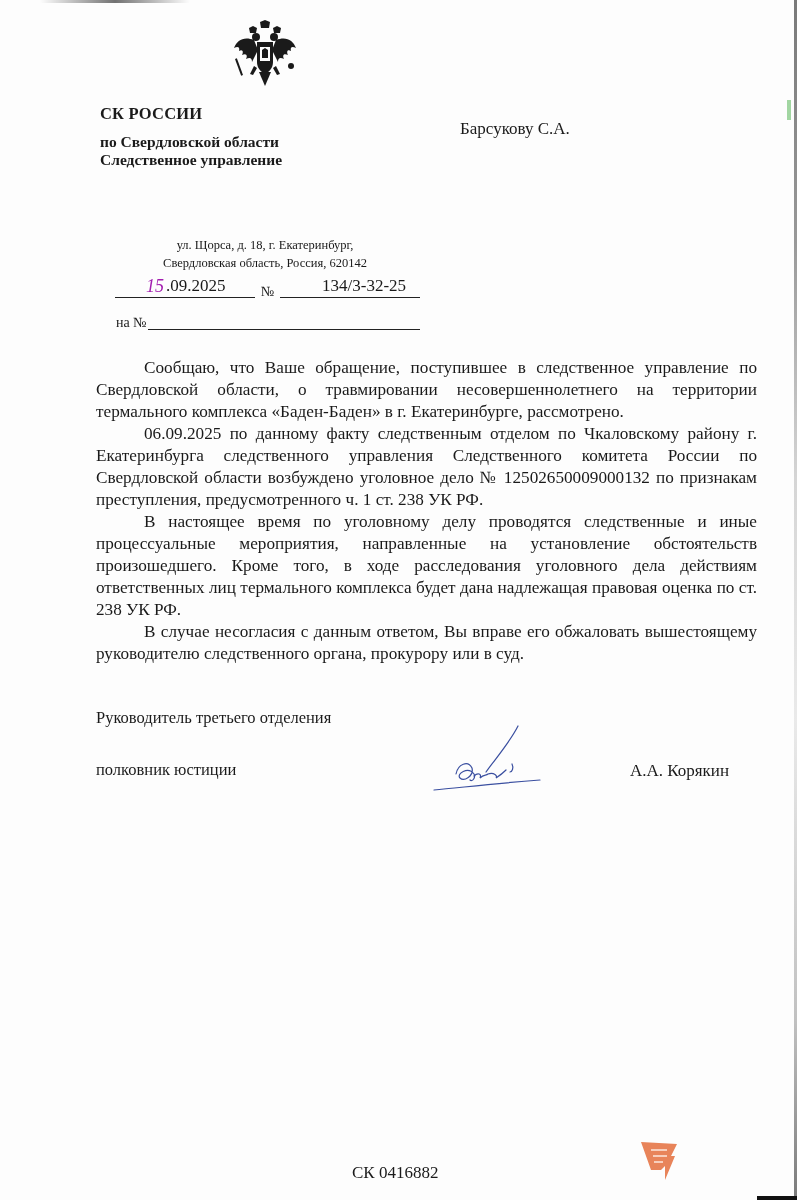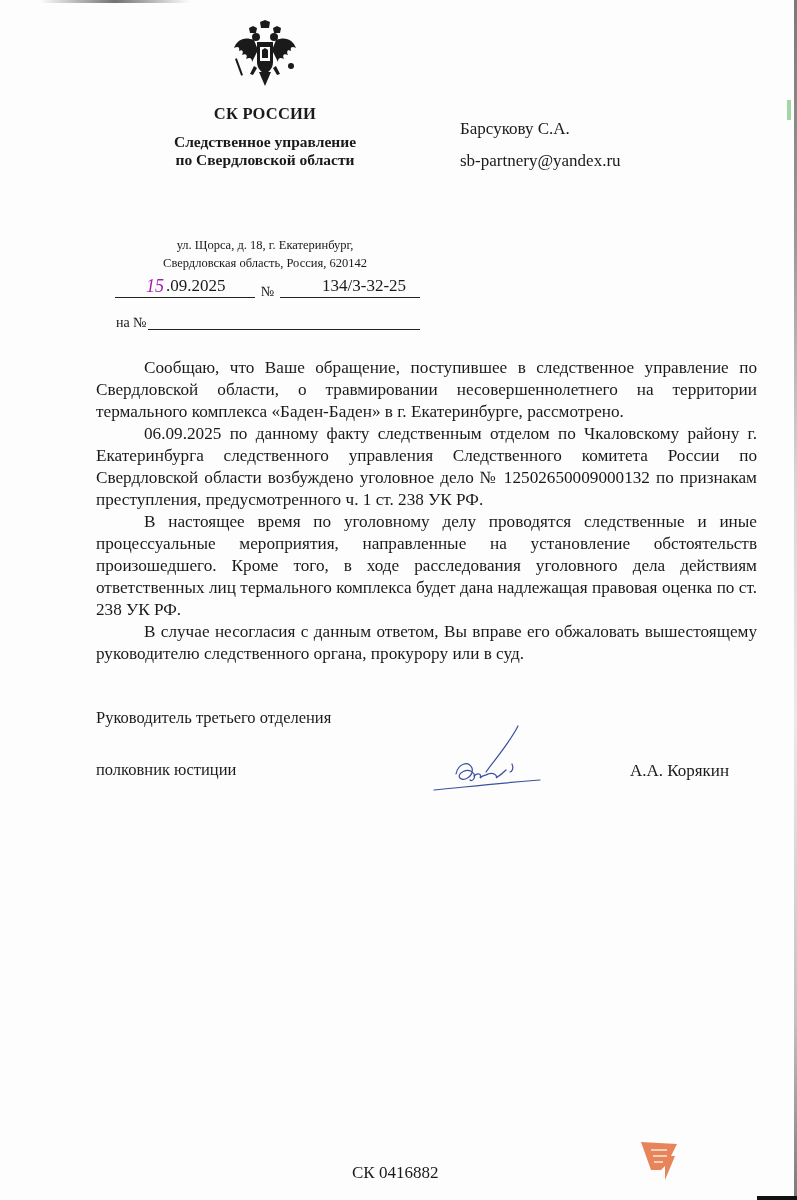--- a/index.html
+++ b/index.html
@@ -8,21 +8,21 @@
 
     .page { position: absolute; left: 0; top: 0; width: 797px; height: 1200px; background: #fdfdfd; }
 
     .scan-edge-top { position: absolute; left: 40px; top: 0; width: 150px; height: 3px; background: linear-gradient(90deg, rgba(0,0,0,0), rgba(0,0,0,0.55), rgba(0,0,0,0)); }
     .scan-edge-right { position: absolute; right: 0; top: 0; width: 3px; height: 1200px; background: linear-gradient(180deg, #222 0%, #555 20%, #bbb 40%, #ddd 60%, #999 85%, #222 100%); opacity: 0.6; }
     .scan-edge-green { position: absolute; right: 6px; top: 100px; width: 4px; height: 20px; background: #7bc47b; opacity: 0.7; }
     .scan-edge-bottom { position: absolute; right: 0; bottom: 0; width: 40px; height: 4px; background: #111; }
 
     
     .emblem { position: absolute; left: 232px; top: 20px; width: 66px; height: 68px; }
-    .org-block { position: absolute; left: 100px; top: 104px; width: 330px; text-align: center; }
+    .org-block { position: absolute; left: 100px; top: 104px; width: 330px; text-align: left; }
     .org-title { font-weight: bold; font-size: 16.5px; line-height: 20px; letter-spacing: 0.2px; }
     .org-sub { font-weight: bold; font-size: 15.5px; line-height: 18px; margin-top: 9px; }
     .org-short { font-weight: bold; font-size: 15px; line-height: 18px; margin-top: 17px; }
 
     .address { position: absolute; left: 100px; top: 236px; width: 330px; text-align: center; font-size: 12.5px; line-height: 18px; }
 
     .date-line { position: absolute; left: 115px; top: 276px; width: 140px; height: 22px; border-bottom: 1px solid #222; }
     .date-hand { position: absolute; left: 146px; top: 276px; font-size: 18px; color: #a21caf; font-style: italic; }
     .date-text { position: absolute; left: 166px; top: 276px; font-size: 17px; }
     .num-sign { position: absolute; left: 261px; top: 284px; font-size: 14px; }
@@ -84,43 +84,42 @@
       <path d="M22 46 l-4 8 l3 1 l4 -7 z"></path>
       <path d="M44 46 l4 8 l-3 1 l-4 -7 z"></path>
     </g>
     <rect x="28" y="27" width="10" height="14" fill="#fdfdfd"></rect>
     <path d="M30 30 l3 -2 l3 2 v8 h-6 z" fill="#1a1a1a"></path>
   </svg>
 
   <div class="org-block">
     <div class="org-title">СК РОССИИ</div>
     <div class="org-sub">
+      <div>по Свердловской области</div>
       <div>Следственное управление</div>
-      <div>по Свердловской области</div>
     </div>
   </div>
 
   <div class="address">
     <div>ул. Щорса, д. 18, г. Екатеринбург,</div>
     <div>Свердловская область, Россия, 620142</div>
   </div>
 
   <div class="date-line"></div>
   <span class="date-hand">15</span>
   <span class="date-text">.09.2025</span>
   <span class="num-sign">№</span>
   <div class="num-line"></div>
   <span class="num-text">134/3-32-25</span>
 
   <span class="ref-label">на №</span>
   <div class="ref-line"></div>
 
   <div class="recipient">
     <div class="recipient-name">Барсукову С.А.</div>
-    <div class="recipient-email">sb-partnery@yandex.ru</div>
   </div>
 
   <div class="body-text">
     <p>Сообщаю, что Ваше обращение, поступившее в следственное управление по Свердловской области, о травмировании несовершеннолетнего на территории термального комплекса «Баден-Баден» в г. Екатеринбурге, рассмотрено.</p>
     <p>06.09.2025 по данному факту следственным отделом по Чкаловскому району г. Екатеринбурга следственного управления Следственного комитета России по Свердловской области возбуждено уголовное дело № 12502650009000132 по признакам преступления, предусмотренного ч. 1 ст. 238 УК РФ.</p>
     <p>В настоящее время по уголовному делу проводятся следственные и иные процессуальные мероприятия, направленные на установление обстоятельств произошедшего. Кроме того, в ходе расследования уголовного дела действиям ответственных лиц термального комплекса будет дана надлежащая правовая оценка по ст. 238 УК РФ.</p>
     <p>В случае несогласия с данным ответом, Вы вправе его обжаловать вышестоящему руководителю следственного органа, прокурору или в суд.</p>
   </div>
 
   <div class="sig-left">

